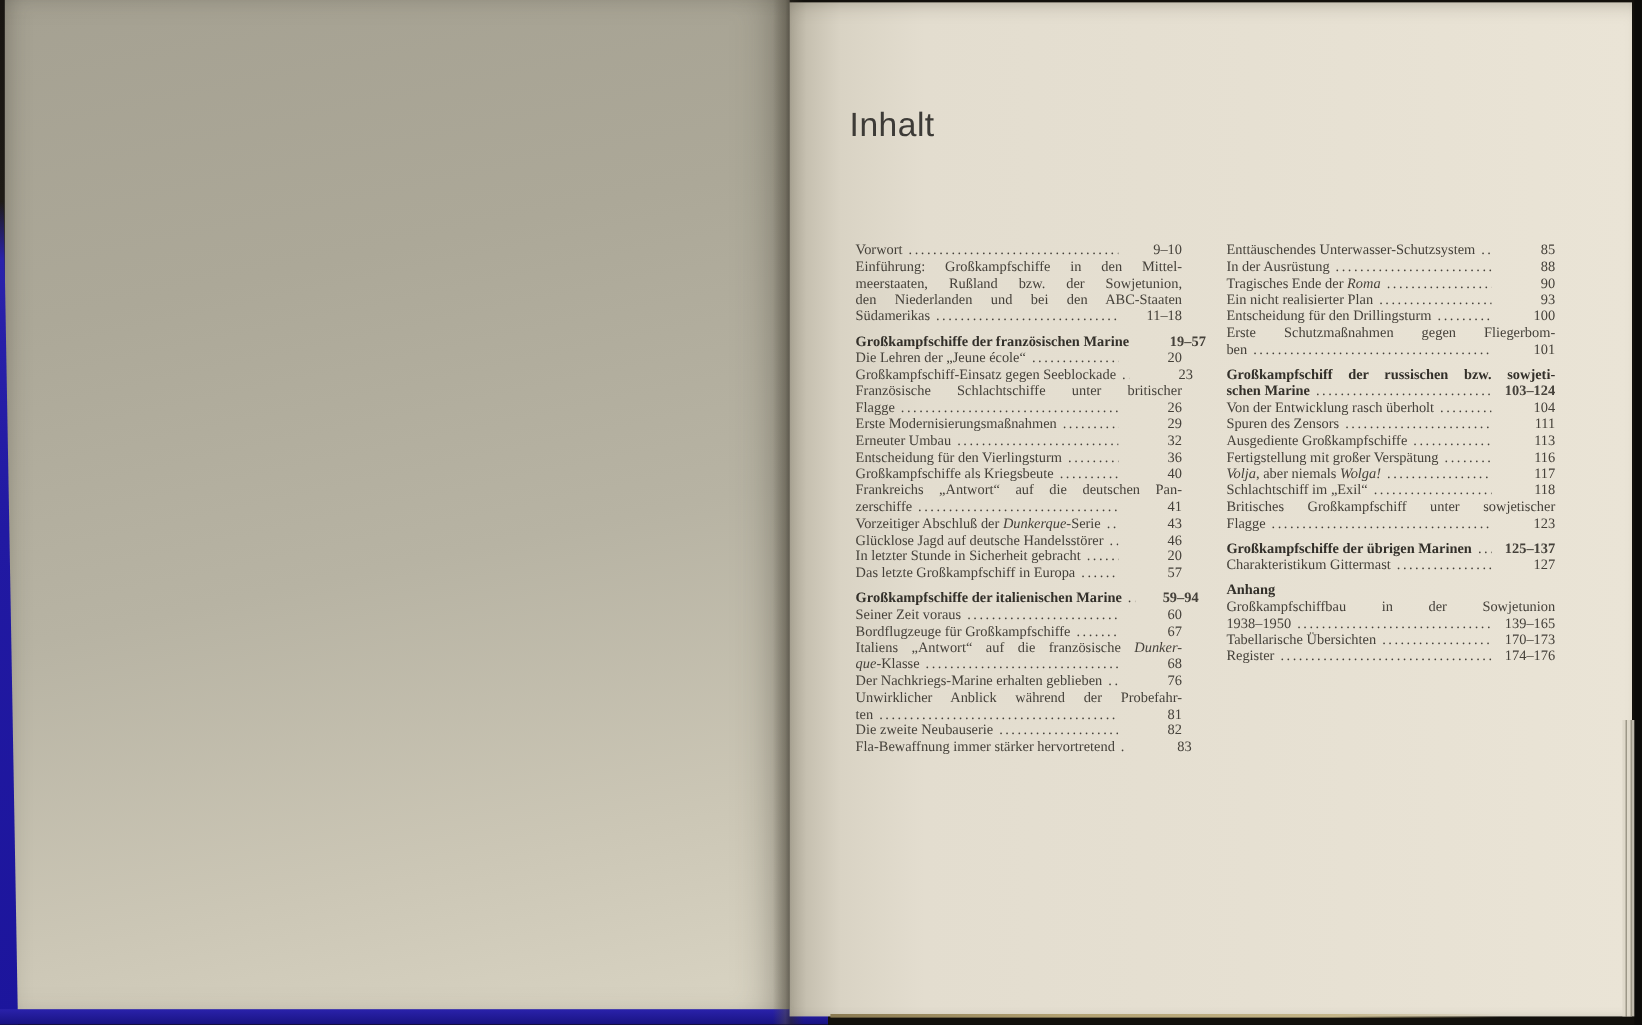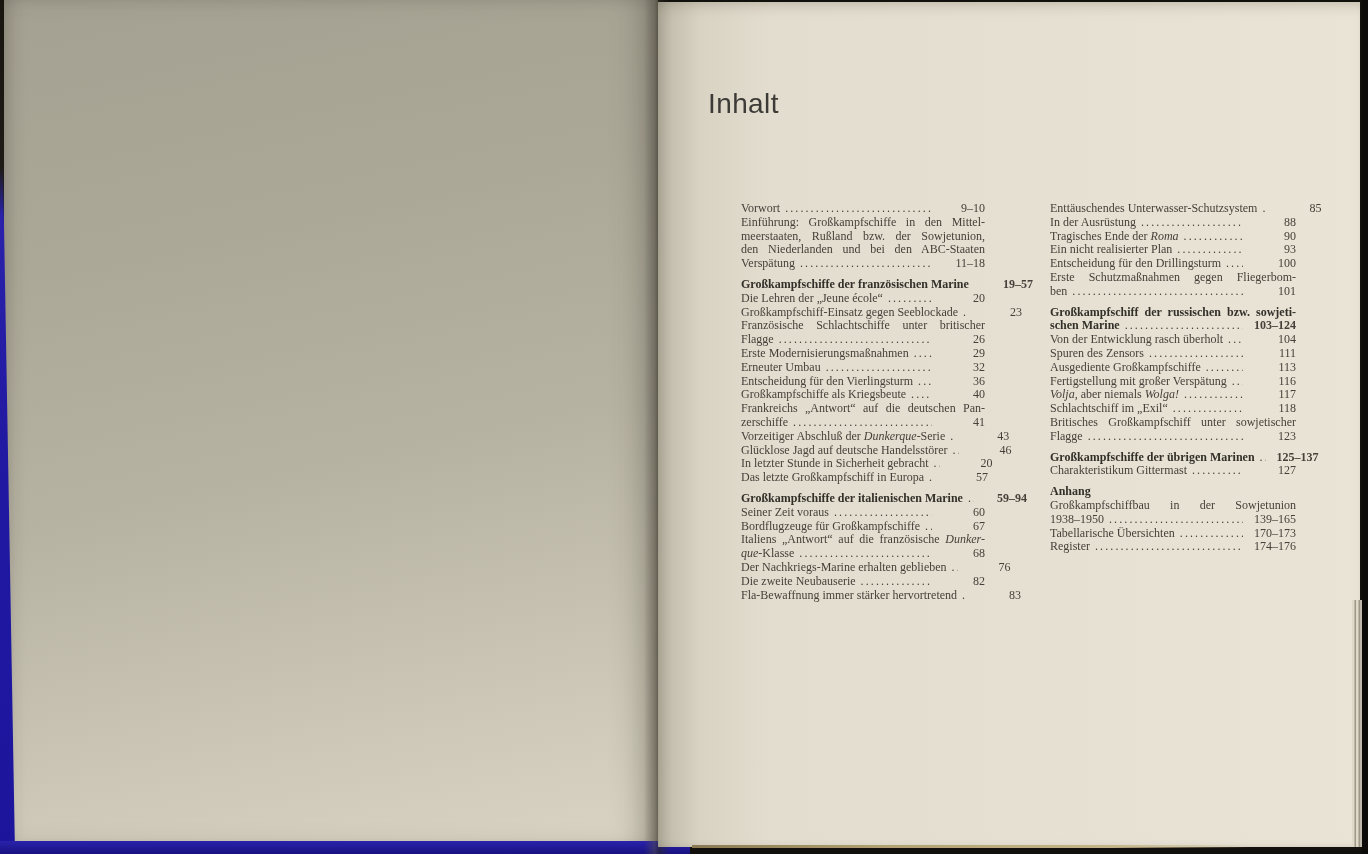--- a/index.html
+++ b/index.html
@@ -32,21 +32,21 @@
 
   
   .page-title{position:absolute;left:50px;top:86px;font-family:"Liberation Sans",sans-serif;
          font-size:28px;font-weight:500;letter-spacing:.4px;color:#3d3b37;}
   .toc{position:absolute;left:55px;top:200px;width:583px;font-size:12px;
          color:#45413a;line-height:13.8px;}
   .col{position:absolute;top:0;}
   .col-left{left:0;width:272px;}
   .col-right{left:309px;width:274px;}
   .entry.gap{margin-top:7px;}
-  .row{line-height:13.8px;margin-left:28px;}
+  .row{line-height:13.8px;}
   .row.flex{display:flex;align-items:baseline;}
   .row.just{text-align:justify;text-align-last:justify;}
   .t{white-space:nowrap;flex-shrink:0;}
   .entry.bold{font-weight:700;color:#33302a;}
   .entry.bold .page{font-weight:700;color:#45413a;}
   .leaders{flex:1 1 auto;min-width:6px;overflow:hidden;white-space:nowrap;
            margin:0 6px 0 5px;font-weight:400;}
   .leaders.dots::after{content:"............................................................................";
            letter-spacing:2.1px;color:#45413a;}
   .page{flex-shrink:0;min-width:47px;text-align:right;}
@@ -71,21 +71,21 @@
               <span class="t"><span>Vorwort</span></span>
               <span class="leaders dots"></span>
               <span class="page">9–10</span>
             </div>
           </div>
           <div class="entry">
             <div class="row just"><span>Einführung: Großkampfschiffe in den Mittel-</span></div>
             <div class="row just"><span>meerstaaten, Rußland bzw. der Sowjetunion,</span></div>
             <div class="row just"><span>den Niederlanden und bei den ABC-Staaten</span></div>
             <div class="row flex">
-              <span class="t"><span>Verspätung</span></span>
+              <span class="t"><span>Südamerikas</span></span>
               <span class="leaders dots"></span>
               <span class="page">11–18</span>
             </div>
           </div>
           <div class="entry gap bold">
             <div class="row flex">
               <span class="t"><span>Großkampfschiffe der französischen Marine</span></span>
               <span class="leaders"></span>
               <span class="page">19–57</span>
             </div>
@@ -203,20 +203,28 @@
               <span class="t"><em>que</em><span>-Klasse</span></span>
               <span class="leaders dots"></span>
               <span class="page">68</span>
             </div>
           </div>
           <div class="entry">
             <div class="row flex">
               <span class="t"><span>Der Nachkriegs-Marine erhalten geblieben</span></span>
               <span class="leaders dots"></span>
               <span class="page">76</span>
+            </div>
+          </div>
+          <div class="entry">
+            <div class="row just"><span>Unwirklicher Anblick während der Probefahr-</span></div>
+            <div class="row flex">
+              <span class="t"><span>ten</span></span>
+              <span class="leaders dots"></span>
+              <span class="page">81</span>
             </div>
           </div>
           <div class="entry">
             <div class="row flex">
               <span class="t"><span>Die zweite Neubauserie</span></span>
               <span class="leaders dots"></span>
               <span class="page">82</span>
             </div>
           </div>
           <div class="entry">

